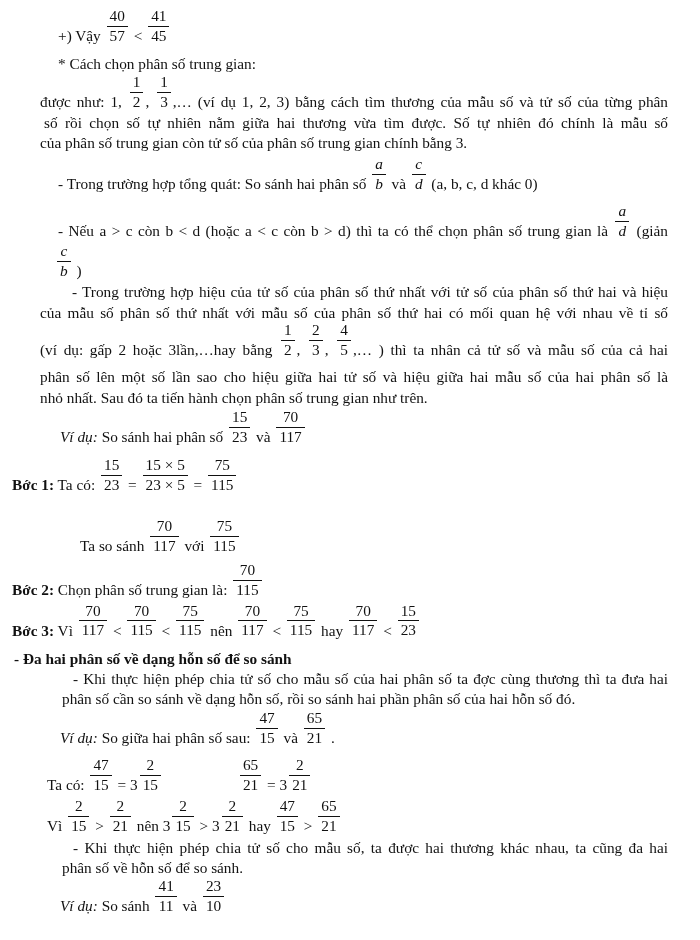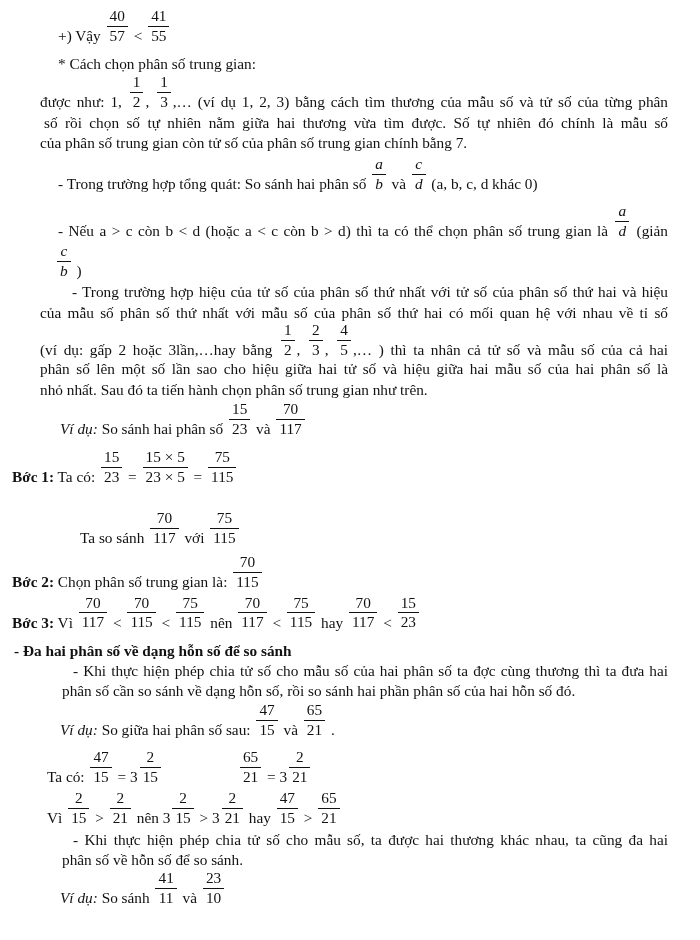--- a/index.html
+++ b/index.html
@@ -19,32 +19,32 @@
   .fr .d{display:block;padding:1px 3px 0;}
   .fi{font-style:italic;}
   .gap{display:inline-block;height:1px;}
   .mxw{white-space:nowrap;}
 </style>
 </head>
 <body>
 
 <div class="doc">
   <div>
-      <div class="line" style="margin-left: 46px;"><span class="">+) Vậy </span><span class="fr"><span class="n">40</span><span class="d">57</span></span><span class=""> &lt; </span><span class="fr"><span class="n">41</span><span class="d">55</span></span></div>
+      <div class="line" style="margin-left: 46px;"><span class="">+) Vậy </span><span class="fr"><span class="n">40</span><span class="d">57</span></span><span class=""> &lt; </span><span class="fr"><span class="n">41</span><span class="d">45</span></span></div>
       <div class="line" style="margin-left: 46px; margin-top: 9px;"><span class="">* Cách chọn phân số trung gian:</span></div>
       <div class="line jst" style="margin-left: 28px;"><span class="">được như: 1, </span><span class="fr"><span class="n">1</span><span class="d">2</span></span><span class="">, </span><span class="fr"><span class="n">1</span><span class="d">3</span></span><span class="">,… (ví dụ 1, 2, 3) bằng cách tìm thương của mẫu số và tử số của từng phân</span></div>
       <div class="line jst" style="margin-left: 32px; margin-top: 2px;"><span class="">số rồi chọn số tự nhiên nằm giữa hai thương vừa tìm được. Số tự nhiên đó chính là mẫu số</span></div>
-      <div class="line" style="margin-left: 28px;"><span class="">của phân số trung gian còn tử số của phân số trung gian chính bằng 7.</span></div>
+      <div class="line" style="margin-left: 28px;"><span class="">của phân số trung gian còn tử số của phân số trung gian chính bằng 3.</span></div>
       <div class="line" style="margin-left: 46px; margin-top: 4px;"><span class="">- Trong trường hợp tổng quát: So sánh hai phân số </span><span class="fr fi"><span class="n">a</span><span class="d">b</span></span><span class=""> và </span><span class="fr fi"><span class="n">c</span><span class="d">d</span></span><span class=""> (a, b, c, d khác 0)</span></div>
       <div class="line jst" style="margin-left: 46px; margin-top: 10px;"><span class="">- Nếu a &gt; c còn b &lt; d (hoặc a &lt; c còn b &gt; d) thì ta có thể chọn phân số trung gian là </span><span class="fr fi"><span class="n">a</span><span class="d">d</span></span><span class=""> (giản</span></div>
       <div class="line" style="margin-left: 43px; margin-top: 2px;"><span class="fr fi"><span class="n">c</span><span class="d">b</span></span><span class=""> )</span></div>
       <div class="line jst" style="margin-left: 60px; margin-top: 2px;"><span class="">- Trong trường hợp hiệu của tử số của phân số thứ nhất với tử số của phân số thứ hai và hiệu</span></div>
       <div class="line jst" style="margin-left: 28px; margin-top: 1px;"><span class="">của mẫu số phân số thứ nhất với mẫu số của phân số thứ hai có mối quan hệ với nhau về tỉ số</span></div>
       <div class="line jst" style="margin-left: 28px;"><span class="">(ví dụ: gấp 2 hoặc 3lần,…hay bằng </span><span class="fr"><span class="n">1</span><span class="d">2</span></span><span class="">, </span><span class="fr"><span class="n">2</span><span class="d">3</span></span><span class="">, </span><span class="fr"><span class="n">4</span><span class="d">5</span></span><span class="">,… ) thì ta nhân cả tử số và mẫu số của cả hai</span></div>
-      <div class="line jst" style="margin-left: 28px; margin-top: 0;"><span class="">phân số lên một số lần sao cho hiệu giữa hai tử số và hiệu giữa hai mẫu số của hai phân số là</span></div>
+      <div class="line jst" style="margin-left: 28px; margin-top: 8px;"><span class="">phân số lên một số lần sao cho hiệu giữa hai tử số và hiệu giữa hai mẫu số của hai phân số là</span></div>
       <div class="line" style="margin-left: 28px; margin-top: 1px;"><span class="">nhỏ nhất. Sau đó ta tiến hành chọn phân số trung gian như trên.</span></div>
       <div class="line" style="margin-left: 48px; margin-top: 2px;"><span class="ital">Ví dụ:</span><span class=""> So sánh hai phân số </span><span class="fr"><span class="n">15</span><span class="d">23</span></span><span class=""> và </span><span class="fr"><span class="n">70</span><span class="d">117</span></span></div>
       <div class="line" style="margin-left: 0px; margin-top: 10px;"><span class="bold">Bớc 1:</span><span class=""> Ta có: </span><span class="fr"><span class="n">15</span><span class="d">23</span></span><span class=""> = </span><span class="fr"><span class="n">15 × 5</span><span class="d">23 × 5</span></span><span class=""> = </span><span class="fr"><span class="n">75</span><span class="d">115</span></span></div>
       <div class="line" style="margin-left: 68px; margin-top: 24px;"><span class="">Ta so sánh </span><span class="fr"><span class="n">70</span><span class="d">117</span></span><span class=""> với </span><span class="fr"><span class="n">75</span><span class="d">115</span></span></div>
       <div class="line" style="margin-left: 0px; margin-top: 7px;"><span class="bold">Bớc 2:</span><span class=""> Chọn phân số trung gian là: </span><span class="fr"><span class="n">70</span><span class="d">115</span></span></div>
       <div class="line" style="margin-left: 0px; margin-top: 3px;"><span class="bold">Bớc 3:</span><span class=""> Vì </span><span class="fr"><span class="n">70</span><span class="d">117</span></span><span class=""> &lt; </span><span class="fr"><span class="n">70</span><span class="d">115</span></span><span class=""> &lt; </span><span class="fr"><span class="n">75</span><span class="d">115</span></span><span class=""> nên </span><span class="fr"><span class="n">70</span><span class="d">117</span></span><span class=""> &lt; </span><span class="fr"><span class="n">75</span><span class="d">115</span></span><span class=""> hay </span><span class="fr"><span class="n">70</span><span class="d">117</span></span><span class=""> &lt; </span><span class="fr"><span class="n">15</span><span class="d">23</span></span></div>
       <div class="line" style="margin-left: 2px; margin-top: 9px;"><span class="bold">- Đa hai phân số về dạng hỗn số để so sánh</span></div>
       <div class="line jst" style="margin-left: 61px; margin-top: 1px;"><span class="">- Khi thực hiện phép chia tử số cho mẫu số của hai phân số ta đợc cùng thương thì ta đưa hai</span></div>
       <div class="line" style="margin-left: 50px;"><span class="">phân số cần so sánh về dạng hỗn số, rồi so sánh hai phần phân số của hai hỗn số đó.</span></div>
       <div class="line" style="margin-left: 48px; margin-top: 2px;"><span class="ital">Ví dụ:</span><span class=""> So giữa hai phân số sau: </span><span class="fr"><span class="n">47</span><span class="d">15</span></span><span class=""> và </span><span class="fr"><span class="n">65</span><span class="d">21</span></span><span class=""> .</span></div>

